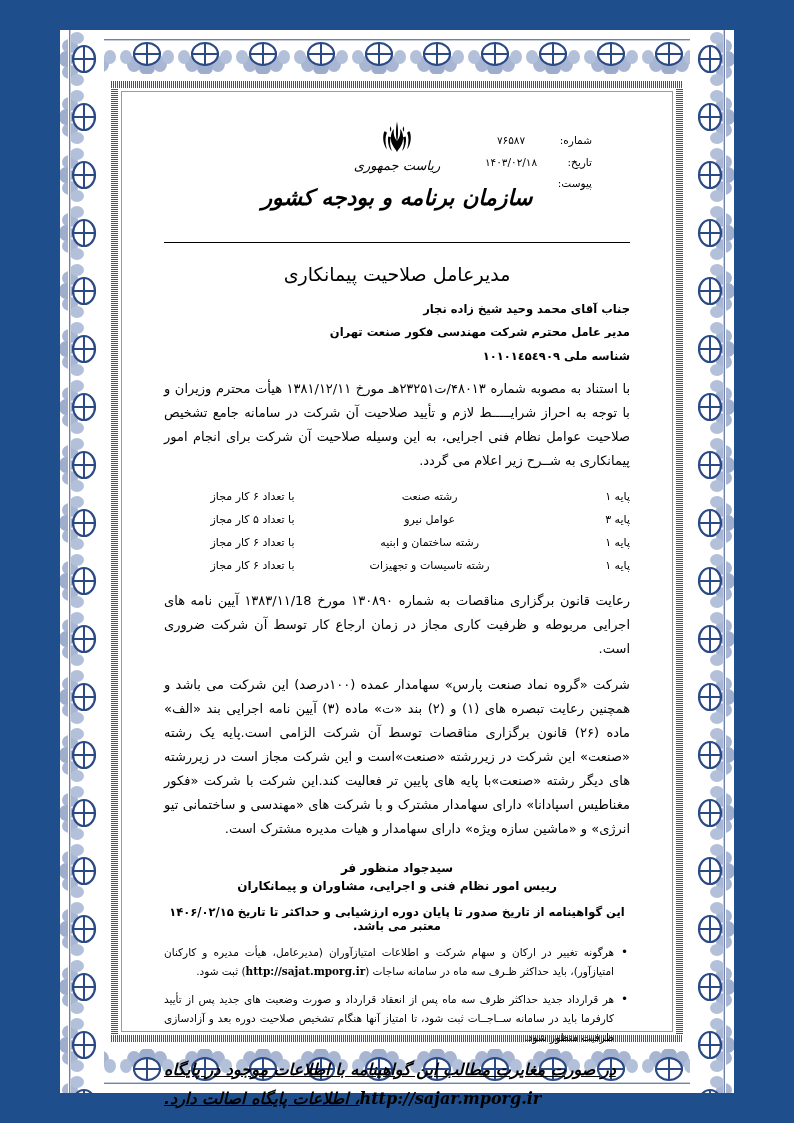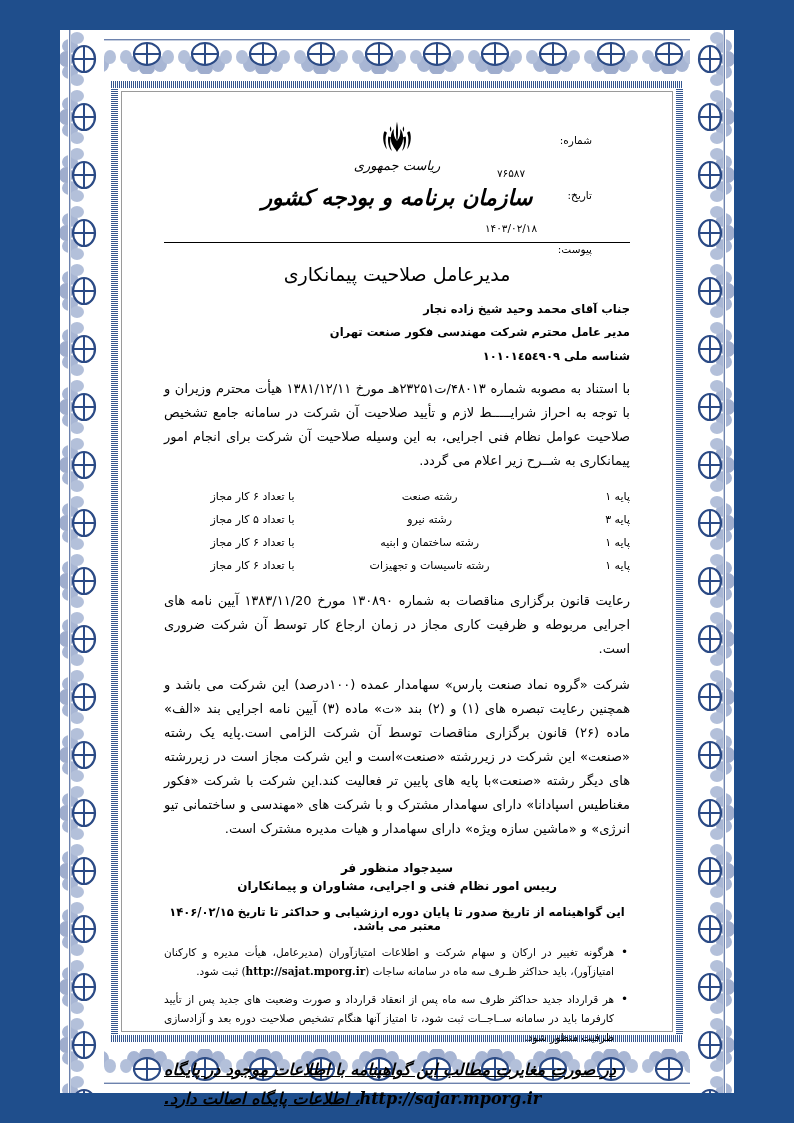--- a/index.html
+++ b/index.html
@@ -82,21 +82,21 @@
     font-size:22px;font-style:italic;font-weight:bold;
     font-family:"DejaVu Serif","Liberation Serif",serif;
     white-space:nowrap;
   }
   #meta{
     position:absolute;right:38px;top:14px;
     font-size:10.5px;line-height:2.05;
   }
   .meta-row{display:flex;justify-content:flex-start;gap:6px;}
   .meta-label{width:38px;text-align:right;}
-  .meta-value{min-width:74px;text-align:center;margin-top:33px;}
+  .meta-value{min-width:74px;text-align:center;}
 
   hr#rule{
     border:none;border-top:1.4px solid #000;
     margin:6px 0 0 0;
   }
 
   h1#doc-title{
     font-size:19px;font-weight:normal;
     text-align:center;margin:20px 0 16px 0;
   }
@@ -281,37 +281,37 @@
 
       <table id="grades">
         <tbody>
           <tr>
             <td class="c-grade">پایه ۱</td>
             <td class="c-field">رشته صنعت</td>
             <td class="c-count">با تعداد ۶ کار مجاز</td>
           </tr>
           <tr>
             <td class="c-grade">پایه ۳</td>
-            <td class="c-field">رشته نیرو</td>
+            <td class="c-field">عوامل نیرو</td>
             <td class="c-count">با تعداد ۵ کار مجاز</td>
           </tr>
           <tr>
             <td class="c-grade">پایه ۱</td>
             <td class="c-field">رشته ساختمان و ابنیه</td>
             <td class="c-count">با تعداد ۶ کار مجاز</td>
           </tr>
           <tr>
             <td class="c-grade">پایه ۱</td>
             <td class="c-field">رشته تاسیسات و تجهیزات</td>
             <td class="c-count">با تعداد ۶ کار مجاز</td>
           </tr>
         </tbody>
       </table>
 
-      <p class="body-para">رعایت قانون برگزاری مناقصات به شماره ۱۳۰۸۹۰ مورخ ۱۳۸۳/۱۱/20 آیین نامه های اجرایی مربوطه و ظرفیت کاری مجاز در زمان ارجاع کار توسط آن شرکت ضروری است.</p>
+      <p class="body-para">رعایت قانون برگزاری مناقصات به شماره ۱۳۰۸۹۰ مورخ ۱۳۸۳/۱۱/18 آیین نامه های اجرایی مربوطه و ظرفیت کاری مجاز در زمان ارجاع کار توسط آن شرکت ضروری است.</p>
 
       <p class="body-para">شرکت «گروه نماد صنعت پارس» سهامدار عمده (۱۰۰درصد) این شرکت می باشد و همچنین رعایت تبصره های (۱) و (۲) بند «ت» ماده (۳) آیین نامه اجرایی بند «الف» ماده (۲۶) قانون برگزاری مناقصات توسط آن شرکت الزامی است.پایه یک رشته «صنعت» این شرکت در زیررشته «صنعت»است و این شرکت مجاز است در زیررشته  های دیگر رشته «صنعت»با پایه های پایین تر فعالیت کند.این شرکت با شرکت «فکور مغناطیس اسپادانا» دارای سهامدار مشترک و با شرکت های «مهندسی و ساختمانی تیو انرژی» و «ماشین سازه ویژه» دارای سهامدار و هیات مدیره مشترک است.</p>
 
       <div class="sig-name">سیدجواد منظور فر</div>
       <div class="sig-role">رییس امور نظام فنی و اجرایی، مشاوران و پیمانکاران</div>
 
       <div class="validity">این گواهینامه از تاریخ صدور تا پایان دوره ارزشیابی و حداکثر تا تاریخ ۱۴۰۶/۰۲/۱۵ معتبر می باشد.</div>
 
       <ul class="notes">
         <li>

